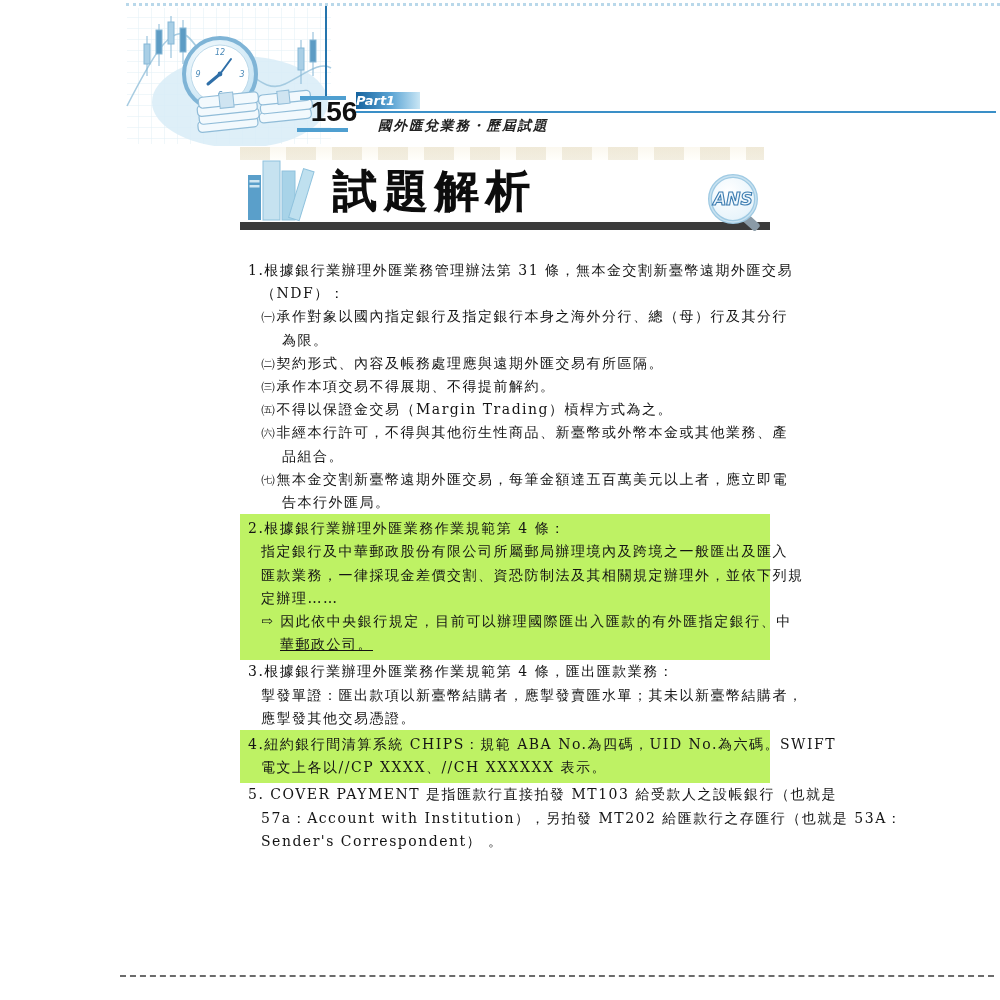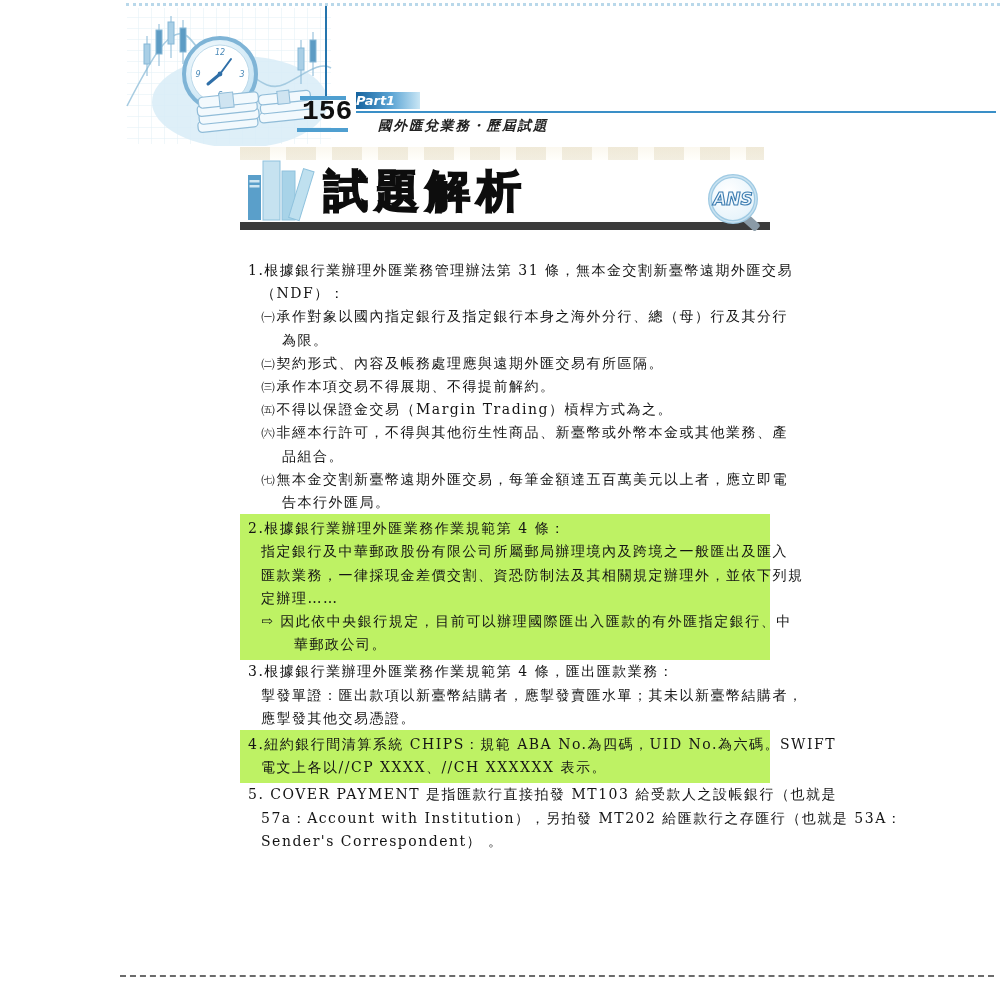--- a/index.html
+++ b/index.html
@@ -10,55 +10,55 @@
   .top-dotted{position:absolute;left:126px;right:0;top:3px;border-top:3px dotted #b9d8ea;}
   .bottom-dashed{position:absolute;left:120px;right:6px;top:975px;border-top:2px dashed #6b6b6b;}
 
   
   .deco{position:absolute;left:125px;top:6px;width:208px;height:140px;font-style:italic;}
 
   
   .vline{position:absolute;left:325px;top:6px;width:2px;height:92px;background:#2575ad;}
   .pn-bar-top{position:absolute;left:300px;top:96px;width:46px;height:4px;background:#4f9fd0;}
   .pn-bar-bot{position:absolute;left:297px;top:128px;width:51px;height:4px;background:#4f9fd0;}
-  .page-number{position:absolute;left:302px;top:97px;width:48px;text-align:center;
-     font-family:Liberation Mono, monospace;font-weight:700;font-size:28px;color:#101010;line-height:30px;}
+  .page-number{position:absolute;left:310px;top:97px;width:48px;text-align:center;
+     font-family:Liberation Sans, sans-serif;font-weight:700;font-size:28px;color:#101010;line-height:30px;}
 
   
   .part-chip{position:absolute;left:356px;top:92px;width:64px;height:17px;
      background:linear-gradient(90deg,#15639f 0%,#5ba4d4 55%,#c9e6f5 100%);
      color:#fff;font-family:"DejaVu Sans","Liberation Sans",sans-serif;
      font-style:italic;font-weight:900;font-size:13px;line-height:17px;box-sizing:border-box;}
   .header-line{position:absolute;left:356px;right:4px;top:111px;height:2px;background:#3a8fc7;}
   .subtitle{position:absolute;left:378px;top:117px;
      font-family:"DejaVu Sans","Liberation Sans",sans-serif;font-weight:700;font-size:13.5px;
      letter-spacing:2px;color:#222;font-style:italic;}
 
   
   .banner{position:absolute;left:240px;top:150px;width:530px;height:82px;}
   .banner-top-strip{position:absolute;left:0;top:-3px;width:524px;height:13px;
      background:
        repeating-linear-gradient(90deg,rgba(210,196,156,0.28) 0 30px,rgba(210,196,156,0) 30px 46px),
        linear-gradient(#fbf8ef,#fffefb);}
   .books{position:absolute;left:6px;top:8px;width:70px;height:64px;}
-  .banner-title{position:absolute;left:84px;top:12px;
-     font-family:"DejaVu Sans","Liberation Sans",sans-serif;font-weight:700;font-size:44px;
+  .banner-title{position:absolute;left:93px;top:12px;
+     font-family:"DejaVu Sans","Liberation Sans",sans-serif;font-weight:400;font-size:44px;
      color:#0d0d0d;letter-spacing:7px;-webkit-text-stroke:2px #0d0d0d;white-space:nowrap;}
   .banner-bar{position:absolute;left:0;top:72px;width:530px;height:8px;background:#3b3b3b;}
   .ans-badge{position:absolute;right:-2px;top:22px;width:70px;height:62px;}
 
   
   .content{position:absolute;left:240px;top:259px;width:532px;}
   .blk{width:530px;}
   .blk.hl{background:#bef264;padding:3px 0 4px;}
   .bl{font-size:14px;line-height:23.2px;letter-spacing:1.5px;color:#141414;white-space:nowrap;}
   .l0{padding-left:8px;}
   .l1{padding-left:21px;}
   .l2{padding-left:42px;}
-  .l3{padding-left:54px;}
+  .l3{padding-left:40px;text-decoration:underline;}
 </style>
 </head>
 <body>
 
 <div id="page">
 
   <div class="top-dotted"></div>
 
   <div class="deco">
     <svg width="208" height="140" viewBox="0 0 208 140">

